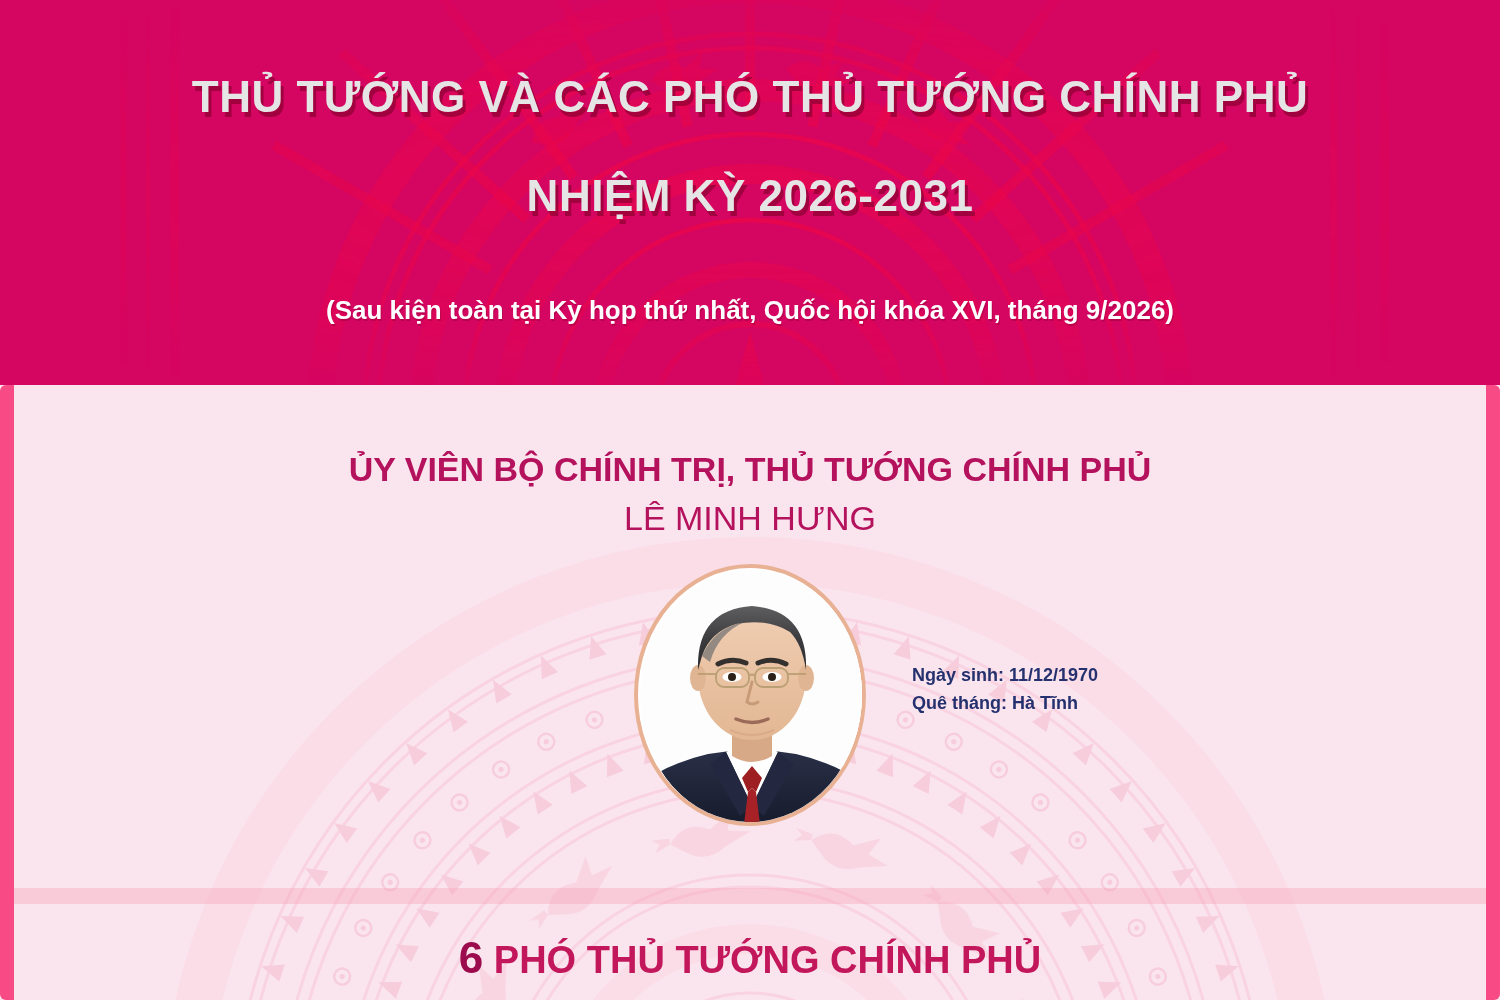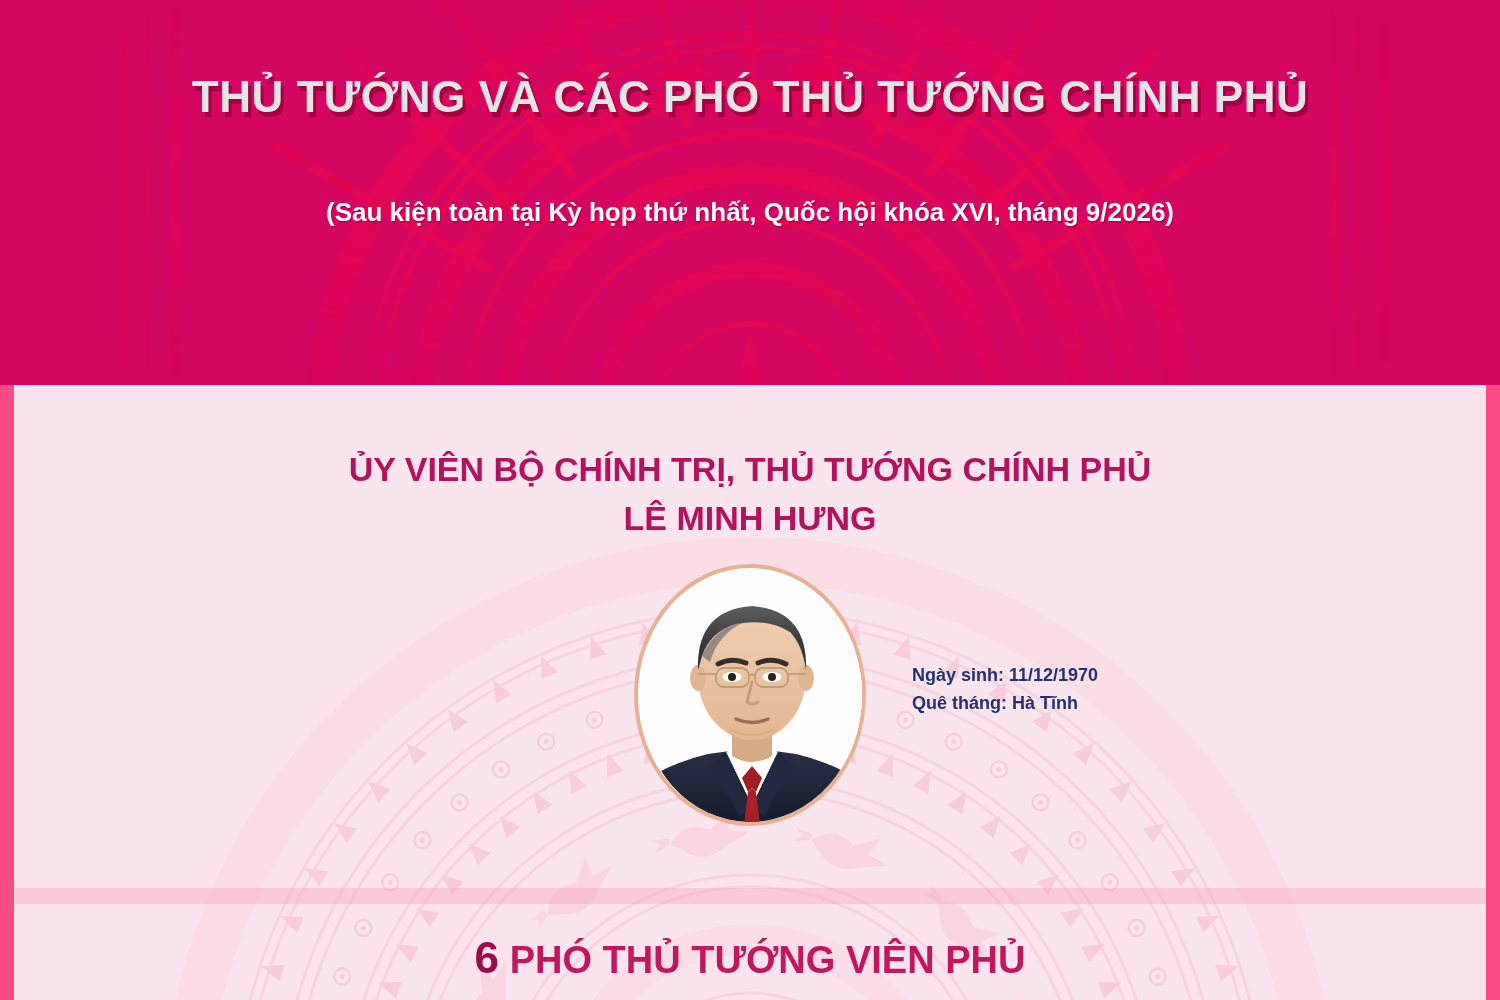--- a/index.html
+++ b/index.html
@@ -61,20 +61,21 @@
     text-shadow:1px 2px 0 rgba(150,0,55,.45);
   }
 
   
   .body-area {
     position:absolute;
     left:0; top:385px;
     width:1500px; height:615px;
     background:#fae5ee;
     overflow:hidden;
+    border-radius:6px;
   }
   .drum-bg {
     position:absolute;
     left:50%;
     top:150px;
     transform:translateX(-50%);
     width:1180px; height:1180px;
     opacity:1;
     pointer-events:none;
   }
@@ -109,21 +110,21 @@
     font-size:34px;
     font-weight:700;
     color:#b5125e;
     text-align:center;
     line-height:1.35;
     white-space:nowrap;
   }
   .pm-name {
     margin-top:6px;
     font-size:34px;
-    font-weight:700;
+    font-weight:400;
     color:#b5125e;
     text-align:center;
     white-space:nowrap;
   }
 
   
   .portrait-row {
     position:relative;
     margin-top:26px;
     width:100%;
@@ -280,20 +281,21 @@
           <rect x="170" y="0" width="9" height="385"></rect>
           <rect x="1330" y="0" width="7" height="385"></rect>
           <rect x="1356" y="0" width="4" height="385"></rect>
           <rect x="1380" y="0" width="9" height="385"></rect>
         </g>
       </g>
     </svg>
 
     <div class="header-inner">
       <div class="header-title-line">THỦ TƯỚNG VÀ CÁC PHÓ THỦ TƯỚNG CHÍNH PHỦ</div>
+      <div class="header-title-line header-title-line2">NHIỆM KỲ 2026-2031</div>
       <div class="header-subtitle">(Sau kiện toàn tại Kỳ họp thứ nhất, Quốc hội khóa XVI, tháng 9/2026)</div>
     </div>
   </div>
 
   <div class="body-area">
 
     <svg class="drum-bg" viewBox="0 0 1180 1180">
       <defs>
         <g id="tri">
             <path d="M0,0 L9,-22 L18,0 Z" fill="#f7cddc"></path>
@@ -893,19 +895,19 @@
           </div>
         </div>
 
         <div class="pm-info">
           <div>Ngày sinh: 11/12/1970</div>
           <div>Quê tháng: Hà Tĩnh</div>
         </div>
       </div>
 
       <div class="deputy-heading">
-        <span class="deputy-count">6</span><span>&nbsp;</span><span>PHÓ THỦ TƯỚNG VIÊN PHỦ</span>
+        <span class="deputy-count">6</span><span>&nbsp;</span><span>PHÓ THỦ TƯỚNG CHÍNH PHỦ</span>
       </div>
 
     </div>
   </div>
 
 </div>
 
 </body></html>

